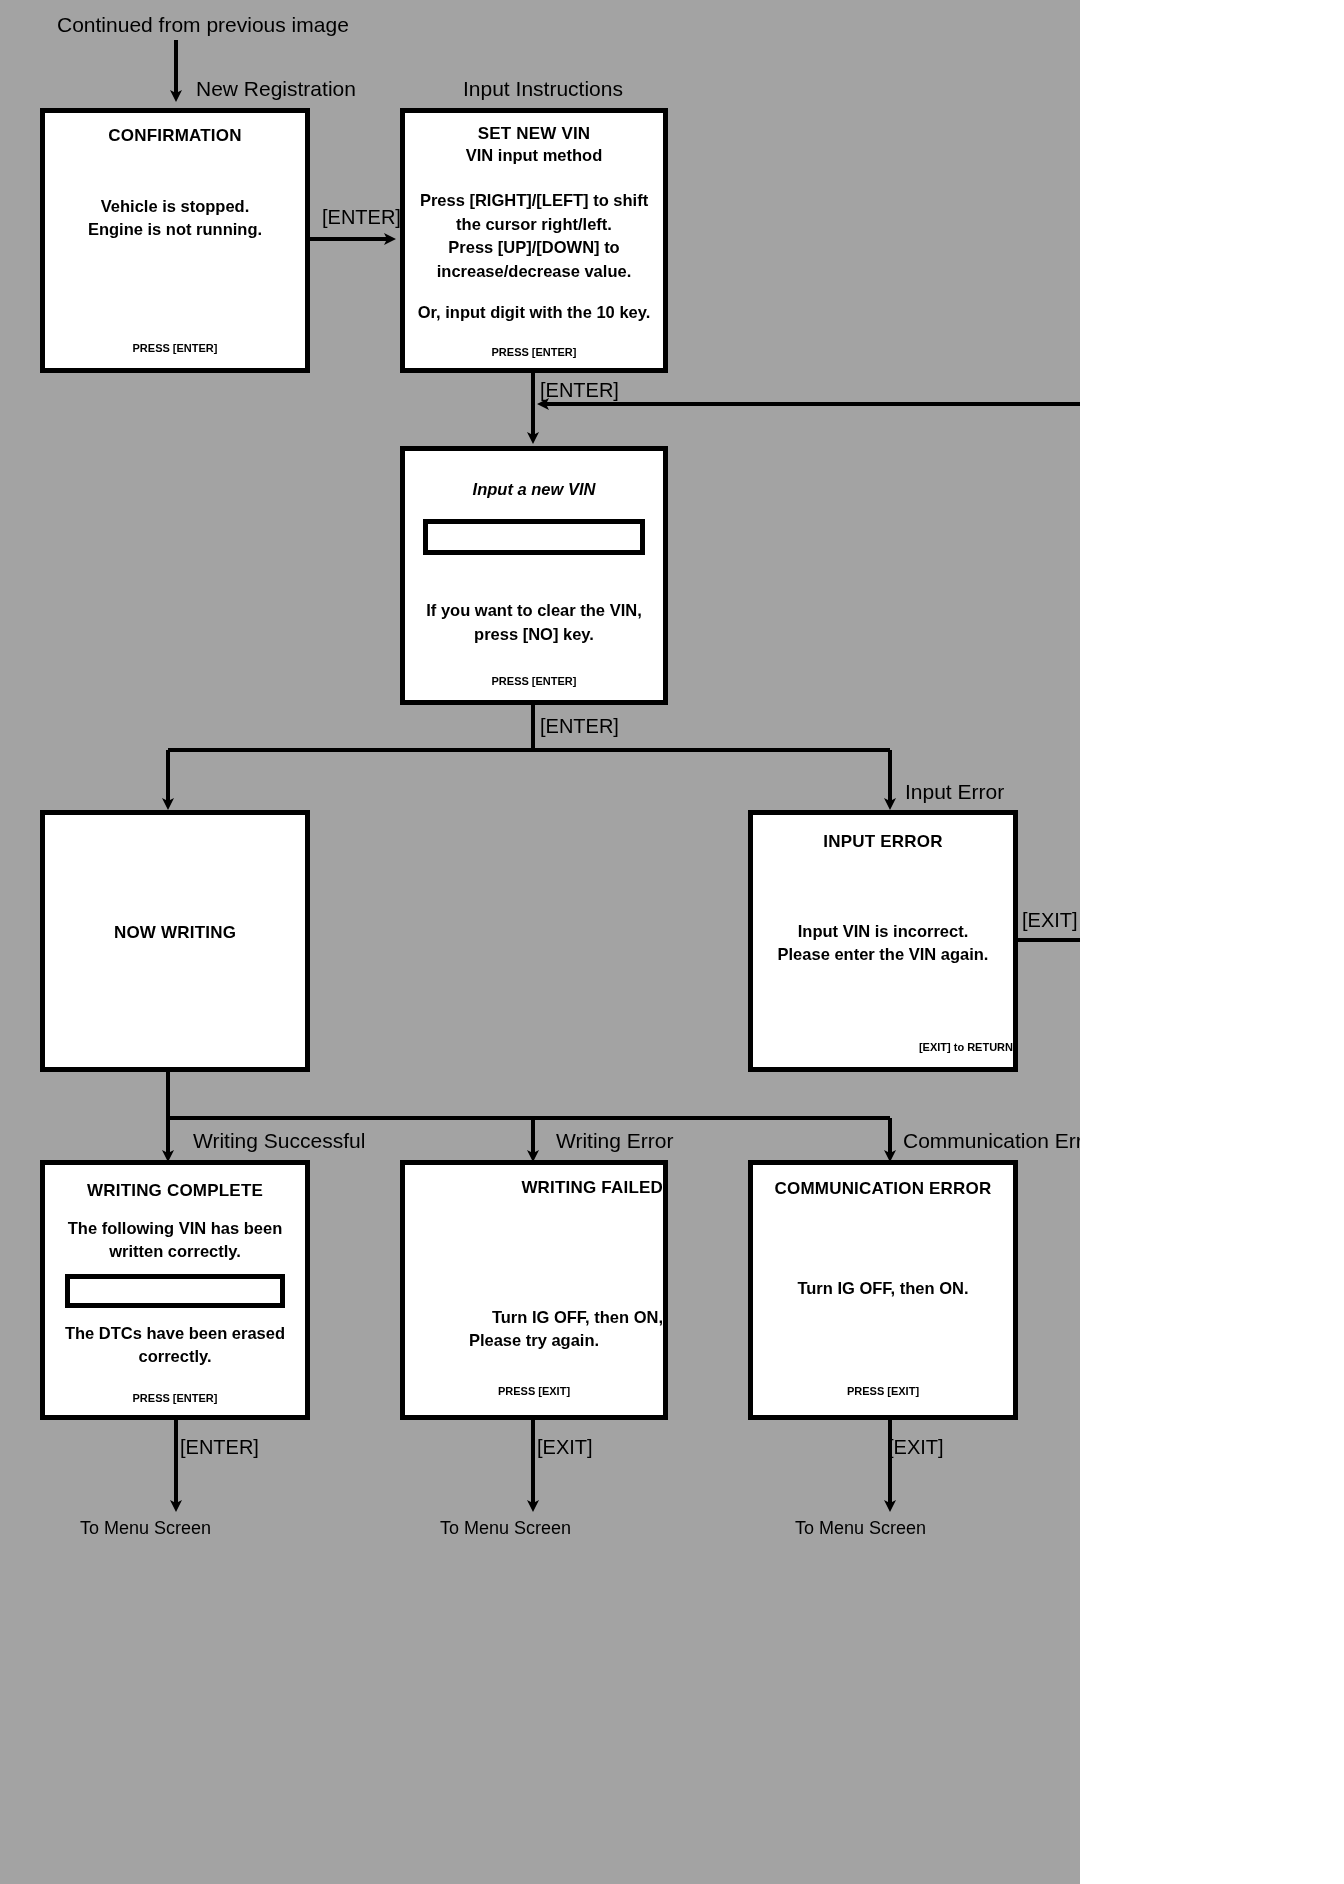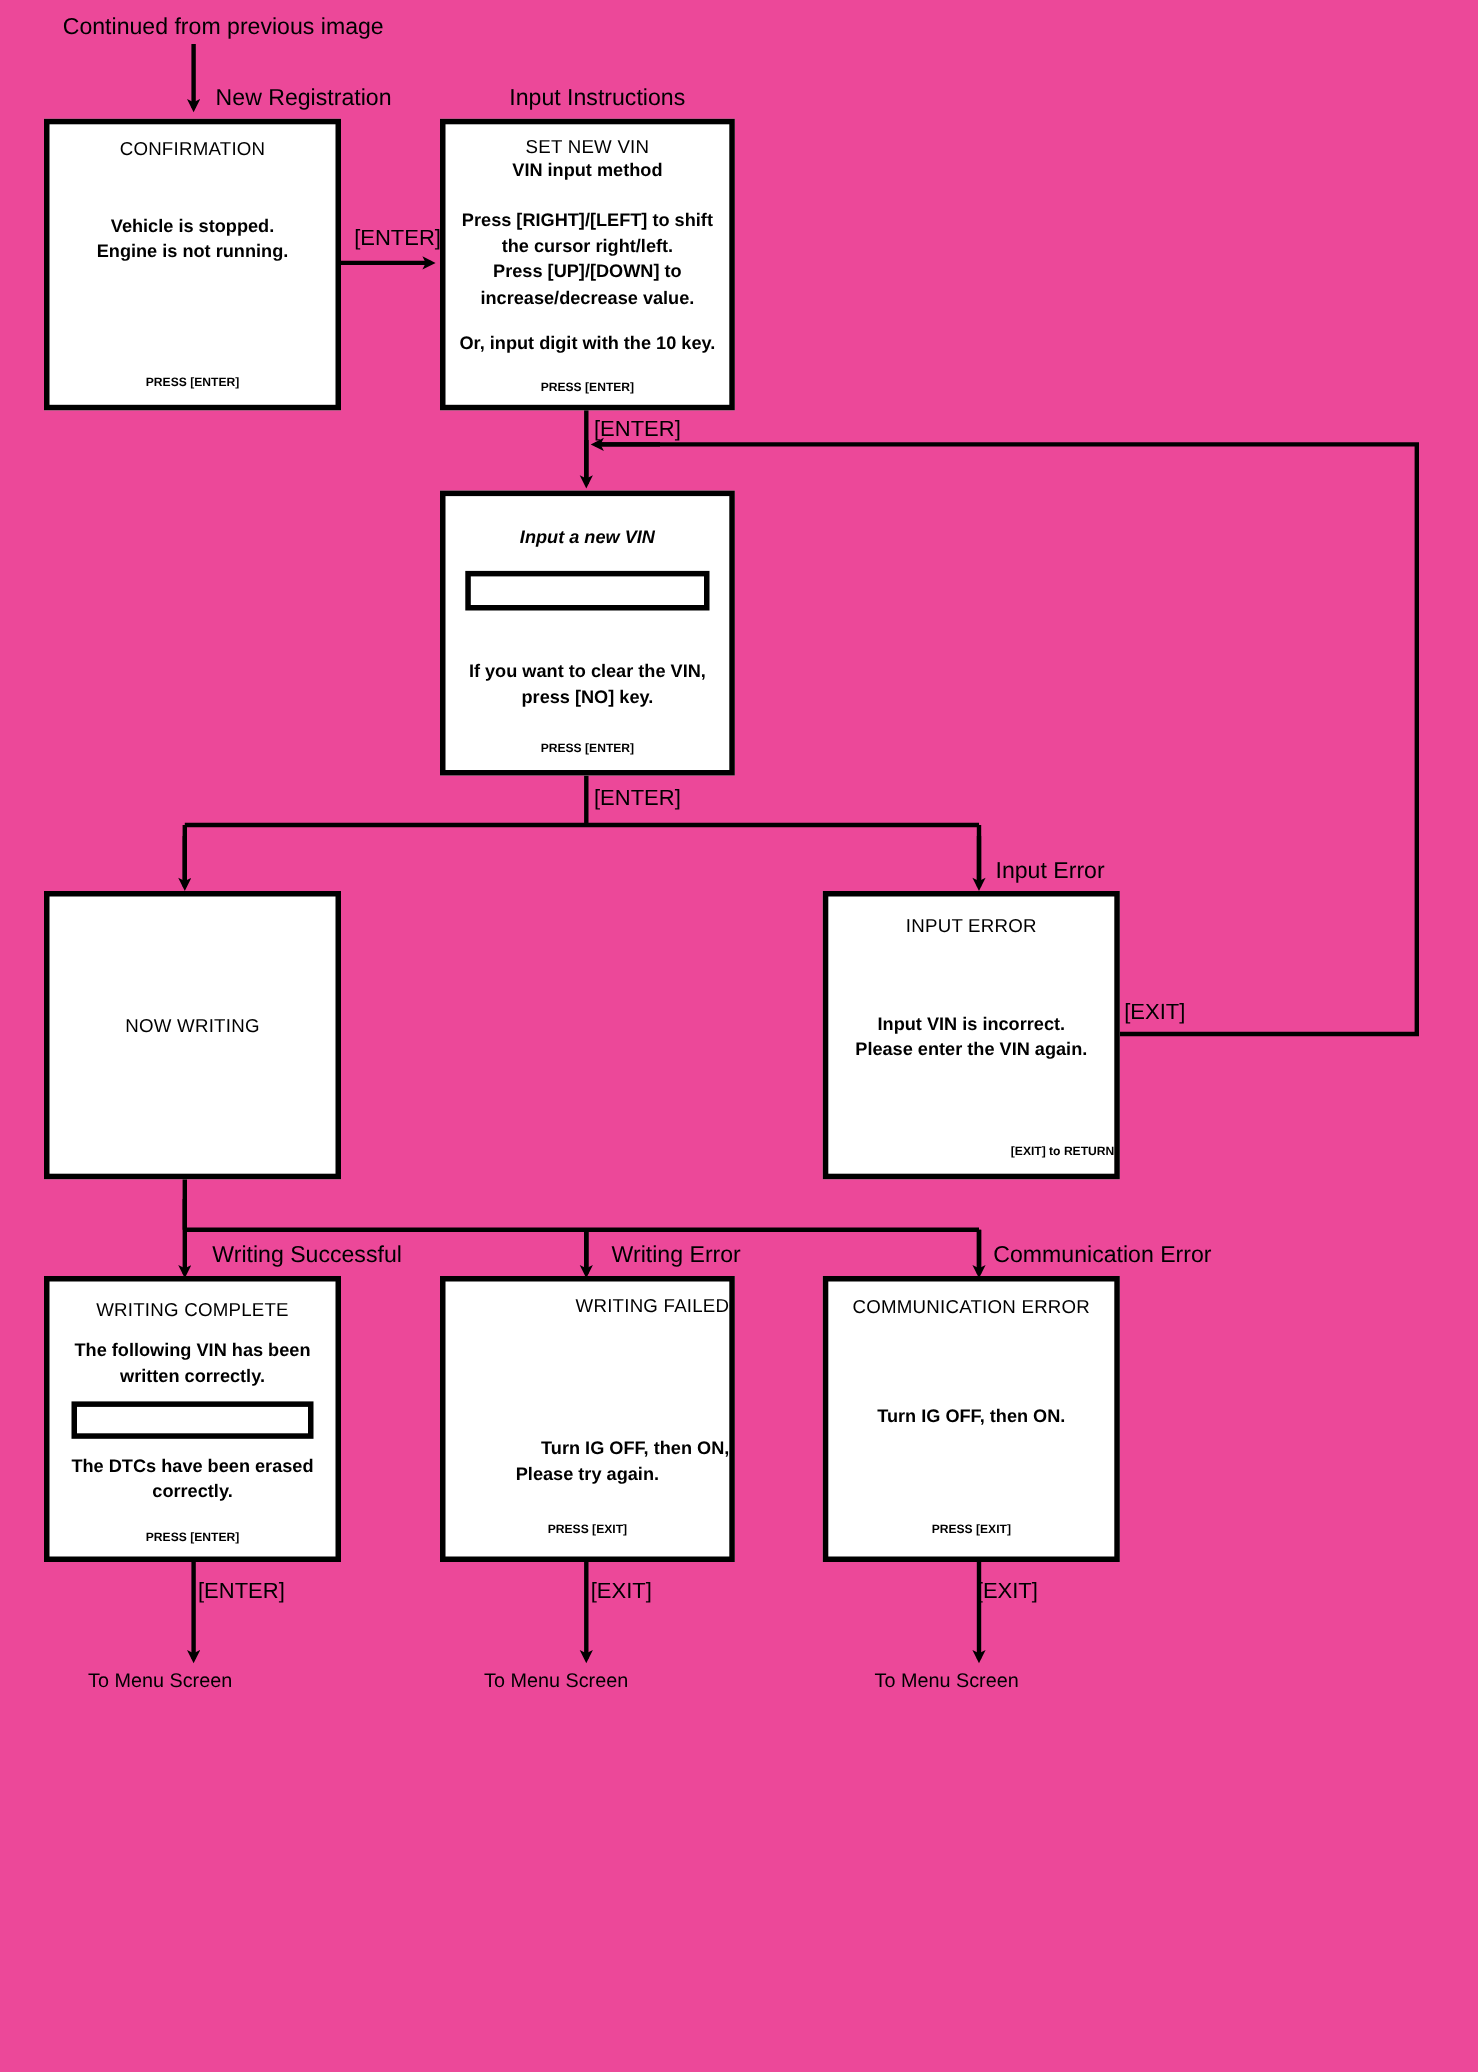--- a/index.html
+++ b/index.html
@@ -2,44 +2,44 @@
 <html><head>
 <meta charset="utf-8">
 <style>
   html, body {
     margin: 0;
     padding: 0;
     background: #ffffff;
   }
   #canvas {
     position: relative;
-    width: 1344px;
+    width: 1080px;
     height: 1884px;
-    background: #ec4899;
+    background: #a3a3a3;
     font-family: "Liberation Sans", sans-serif;
     overflow: hidden;
   }
   svg.wires {
     position: absolute;
     left: 0; top: 0;
     width: 1344px;
     height: 1884px;
     pointer-events: none;
   }
   .screen-box {
     position: absolute;
     border: 5px solid #000000;
     background: #ffffff;
     box-sizing: border-box;
     text-align: center;
     font-weight: bold;
     color: #000000;
   }
   .box-title {
-    font-weight: normal;
+    font-weight: bold;
     font-size: 17px;
     letter-spacing: 0.2px;
   }
   .box-line {
     font-weight: bold;
     font-size: 16.5px;
     line-height: 1.42;
   }
   .box-footer {
     position: absolute;

